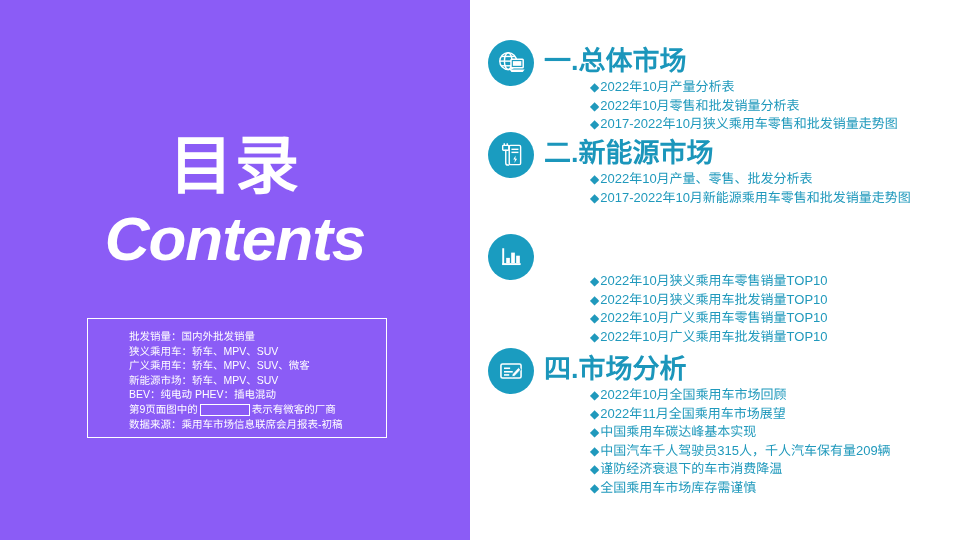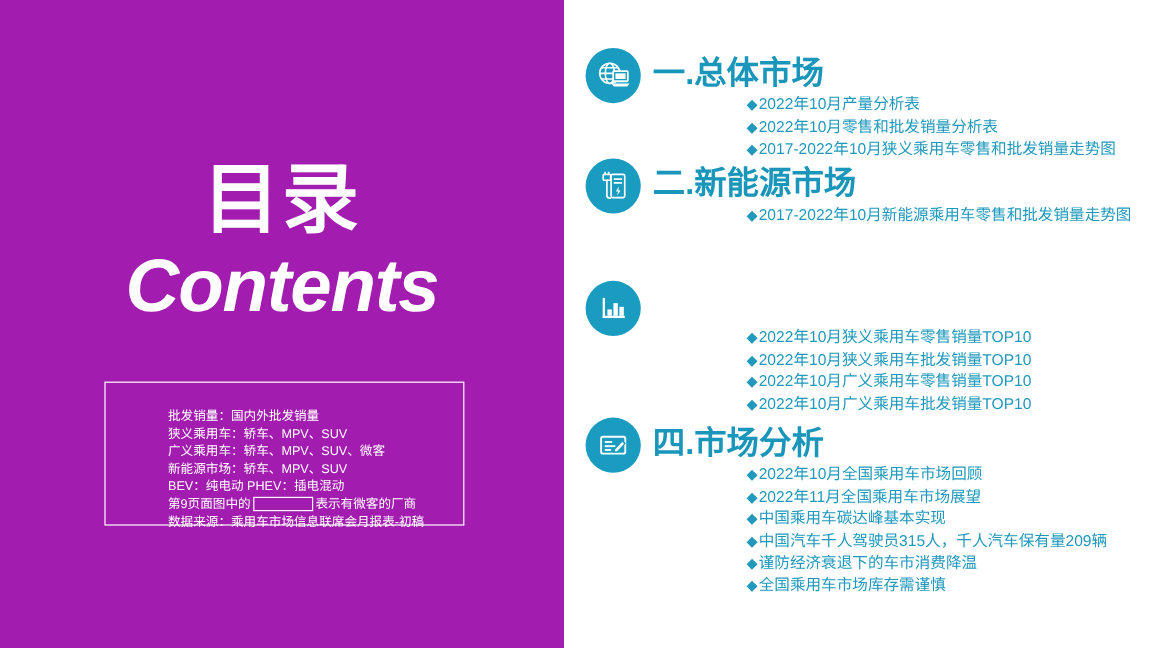--- a/index.html
+++ b/index.html
@@ -21,21 +21,21 @@
     background: #ffffff;
   }
 
   
   .left-panel {
     position: absolute;
     left: 0;
     top: 0;
     width: 530px;
     height: 540px;
-    background: #a21caf;
+    background: #8b5cf6;
   }
 
   .title-block {
     position: absolute;
     left: 0;
     top: 134px;
     width: 470px;
     text-align: center;
     color: #ffffff;
   }
@@ -69,21 +69,21 @@
     color: #ffffff;
     padding: 5px 0 0 8px;
   }
   .note-title {
     font-size: 10.5px;
     font-weight: bold;
     line-height: 15px;
     margin: 0 0 0 2px;
   }
   .note-lines {
-    margin: 16px;
+    margin: 5px;
     padding: 0;
     list-style: none;
   }
   .note-lines li {
     font-size: 10.5px;
     line-height: 14.6px;
     margin-left: 28px;
     white-space: nowrap;
   }
   .inline-box {
@@ -145,21 +145,20 @@
   .sec-items {
     list-style: none;
     margin: -6px 0 0 0;
     padding: 0 0 0 102px;
   }
   .sec-items li {
     font-size: 13px;
     line-height: 17.5px;
     color: #2099BC;
     white-space: nowrap;
-    margin-left: 32px;
   }
   .bullet {
     color: #2099BC;
     font-size: 12px;
     margin-right: 1px;
   }
 </style>
 </head>
 <body>
 
@@ -227,20 +226,21 @@
               <rect x="6.5" y="5" width="7" height="5.5" rx="0.8"></rect>
               <line x1="8.3" y1="2.5" x2="8.3" y2="5"></line>
               <line x1="11.7" y1="2.5" x2="11.7" y2="5"></line>
             </g>
             <path d="M21.2 16.5 L18.6 21.2 L20.6 21.2 L19.8 25 L23 20.2 L21 20.2 Z" fill="#ffffff"></path>
           </svg>
         </span>
         <span class="sec-title">二.新能源市场</span>
       </div>
       <ul class="sec-items">
+        <li><span class="bullet">◆</span><span>2022年10月产量、零售、批发分析表</span></li>
         <li><span class="bullet">◆</span><span>2017-2022年10月新能源乘用车零售和批发销量走势图</span></li>
       </ul>
     </div>
 
     <div class="section section-3">
       <div class="sec-head">
         <span class="sec-icon">
           <svg width="28" height="28" viewBox="0 0 32 32">
             <g fill="#ffffff">
               <rect x="6" y="6" width="2.2" height="19"></rect>

